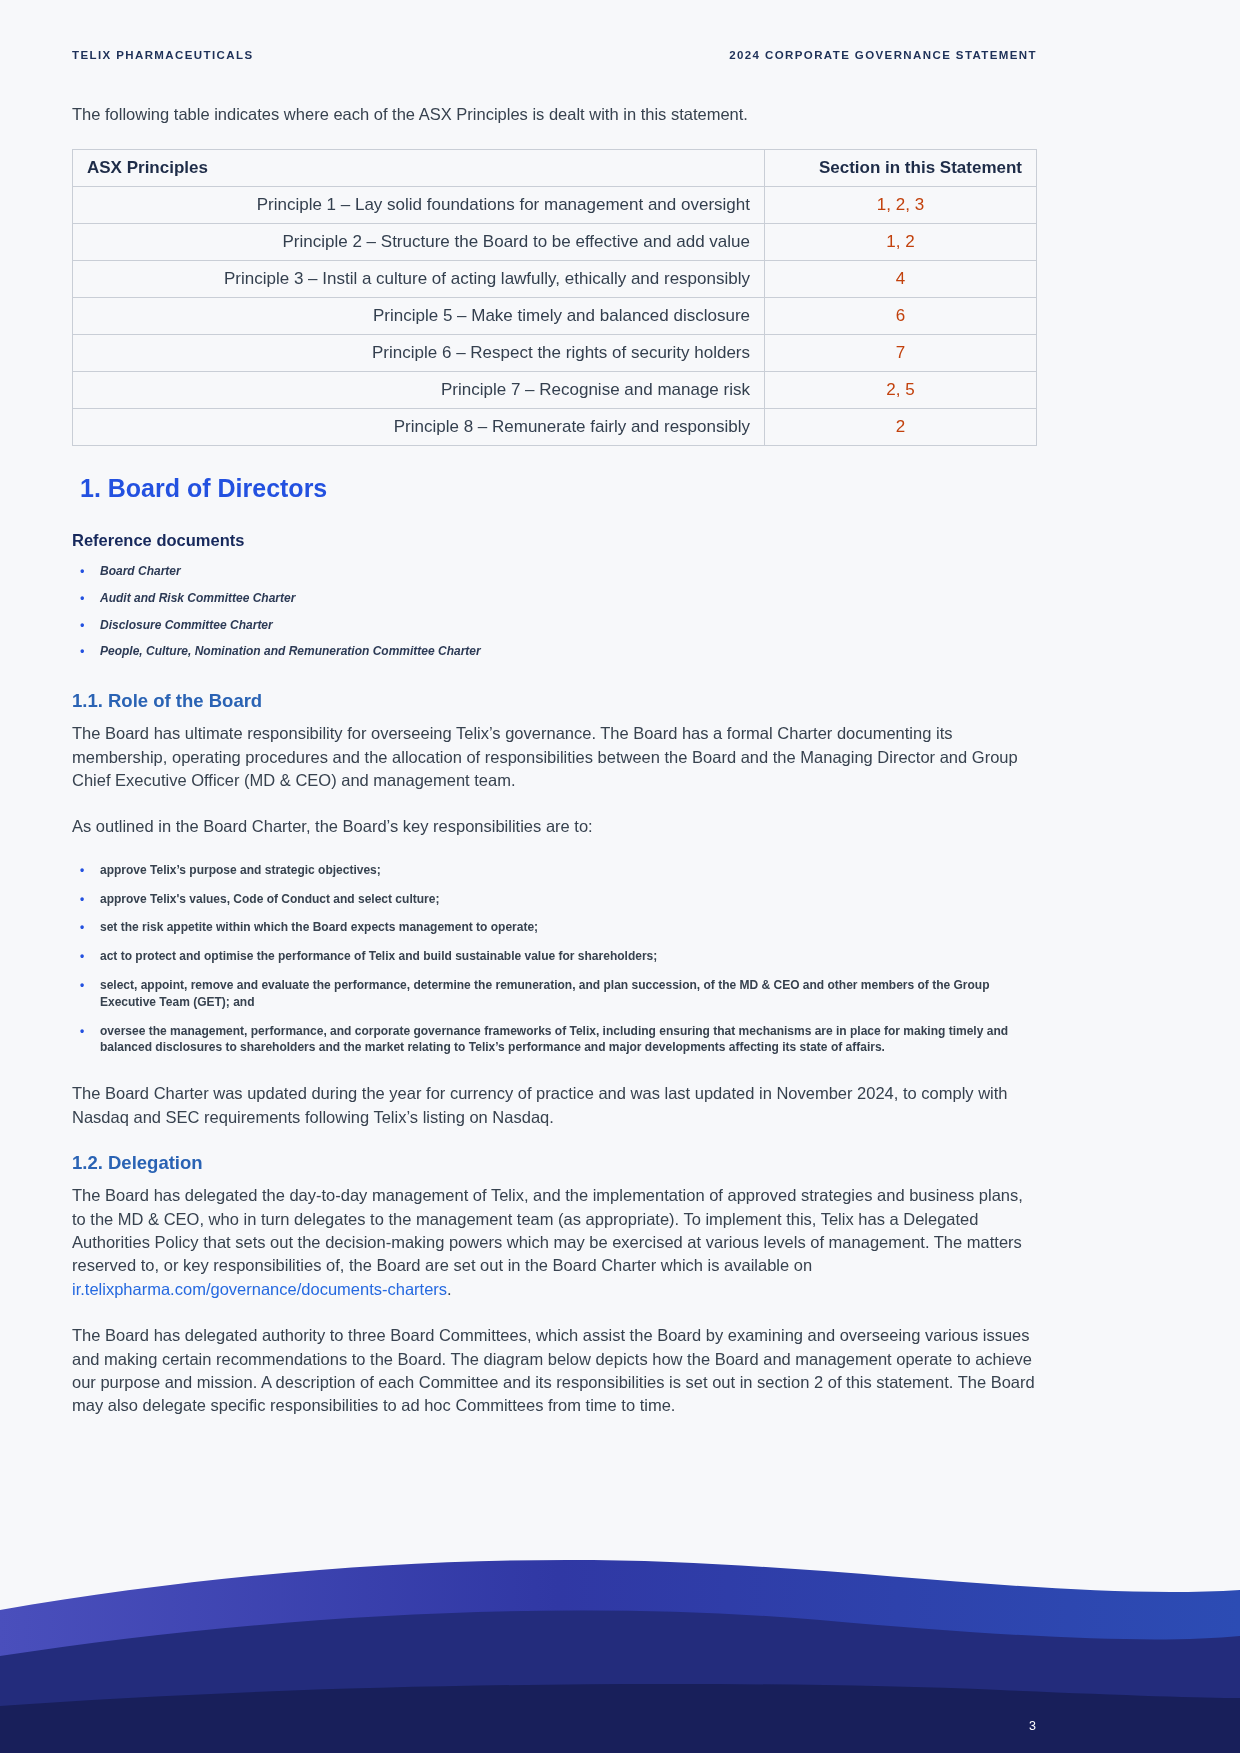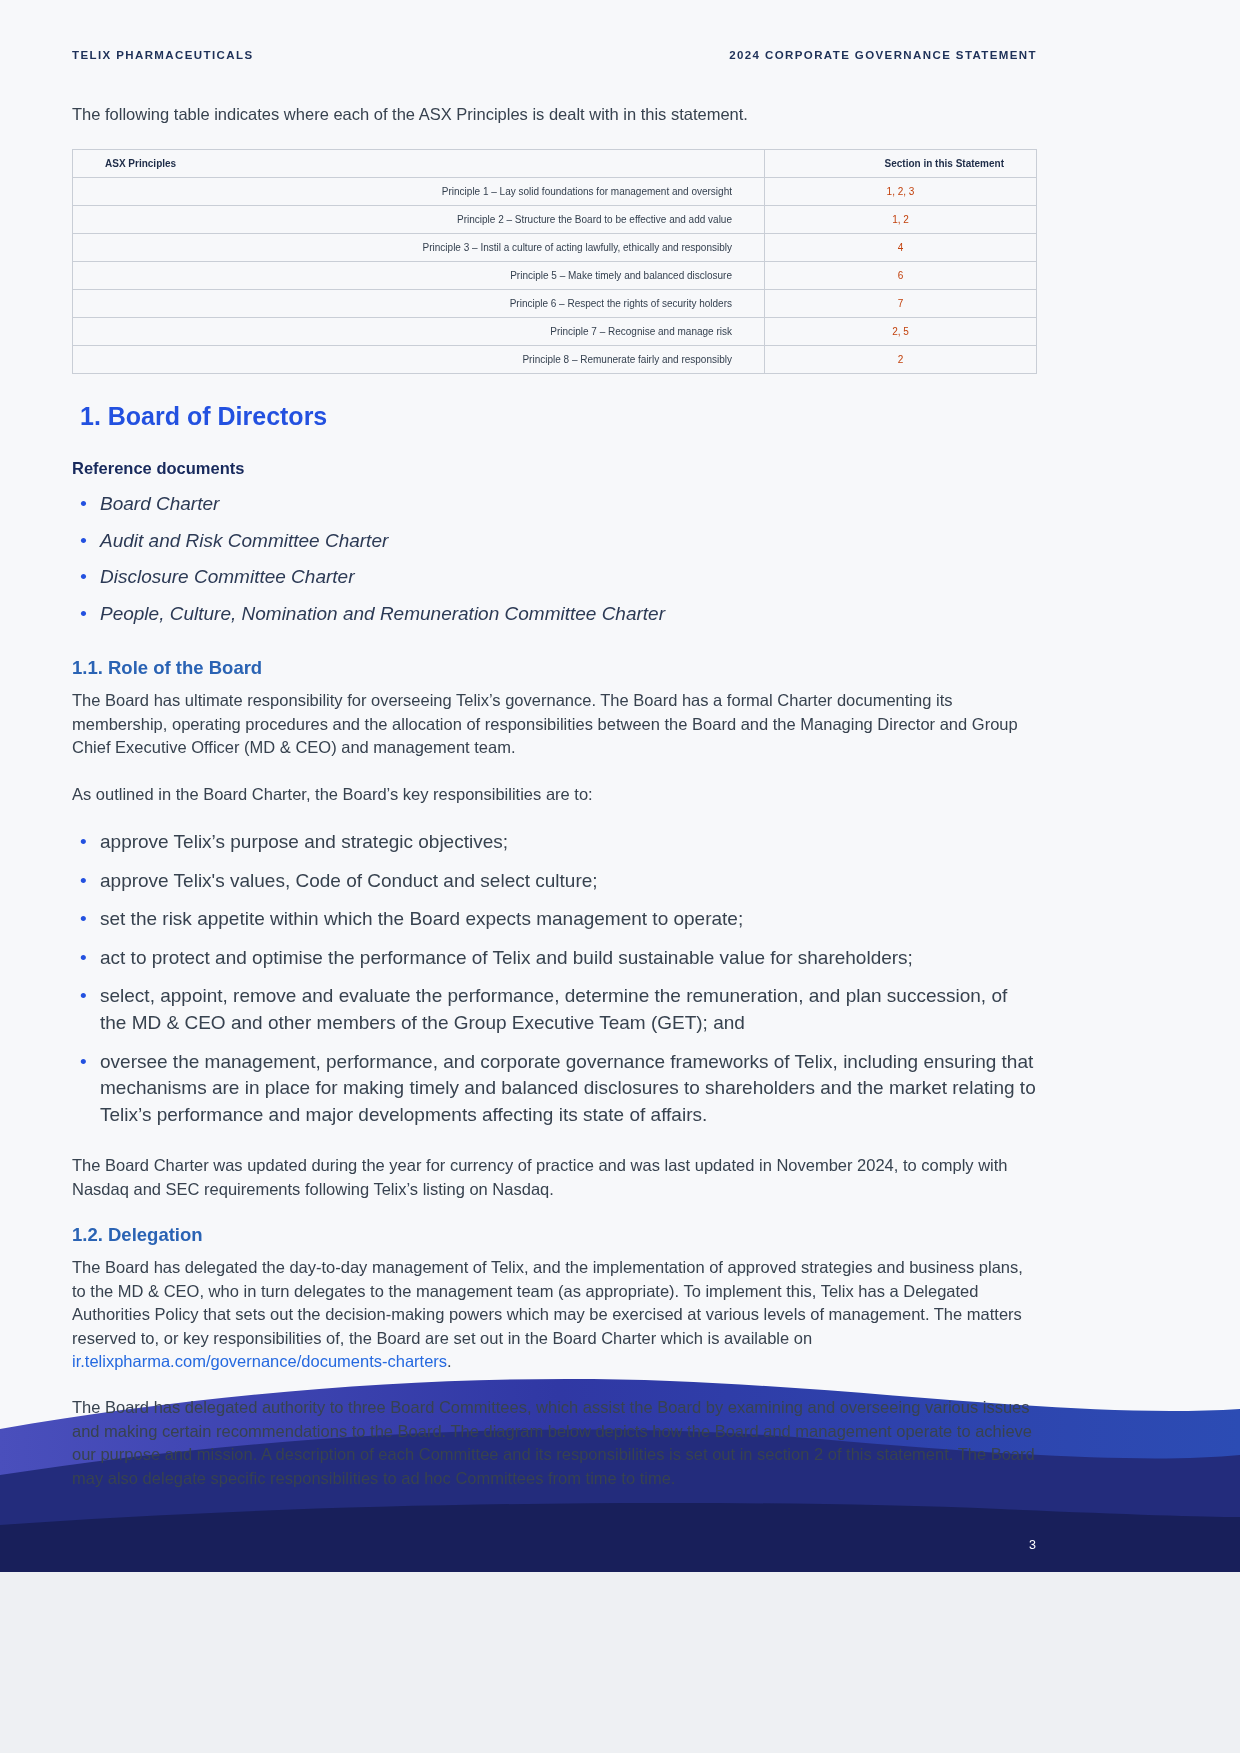--- a/index.html
+++ b/index.html
@@ -4,21 +4,21 @@
 <style>
   * { margin: 0; padding: 0; box-sizing: border-box; }
   html, body { background: #eef0f3; }
   body {
     font-family: "Liberation Sans", sans-serif;
     -webkit-font-smoothing: antialiased;
   }
   .page {
     position: relative;
     width: 1240px;
-    height: 1572px;
+    height: 1753px;
     background: #f7f8fa;
     overflow: hidden;
     margin: 0 auto;
   }
   .content {
     position: relative;
     padding: 49px 203px 0 72px;
     z-index: 2;
   }
   
@@ -39,22 +39,22 @@
     margin-bottom: 25px;
   }
   
   table.asx {
     width: 100%;
     border-collapse: collapse;
     margin-bottom: 28px;
   }
   table.asx th, table.asx td {
     border: 1px solid #c9ced6;
-    padding: 8px 32px;
-    font-size: 10px;
+    padding: 8px 14px;
+    font-size: 17px;
   }
   table.asx th { color: #1e2c48; }
   th.col1 { text-align: left; }
   th.col2 { text-align: right; width: 272px; }
   td.principle { color: #333f4e; text-align: right; }
   td.section { color: #c2410c; text-align: center; }
   
   h1.sec {
     color: #2351e0;
     font-size: 25px;
@@ -64,23 +64,24 @@
   .ref-head {
     color: #17295c;
     font-weight: 700;
     font-size: 16.5px;
     margin-bottom: 13px;
   }
   ul.blist { list-style: none; }
   ul.blist li {
     position: relative;
     padding-left: 28px;
-    font-size: 19px;
+    font-size: 12px;
     line-height: 1.4;
     color: #37424f;
+    font-weight: bold;
   }
   ul.blist li::before {
     content: "\2022";
     position: absolute;
     left: 8px;
     color: #2351e0;
   }
   ul.refs { margin-bottom: 30px; }
   ul.refs li {
     font-style: italic;

